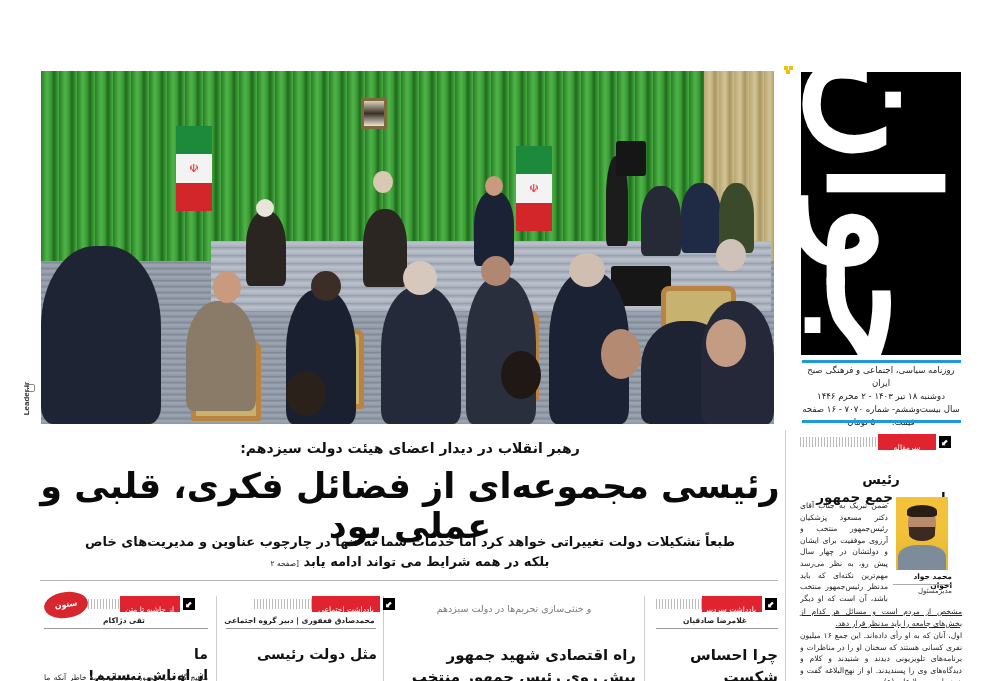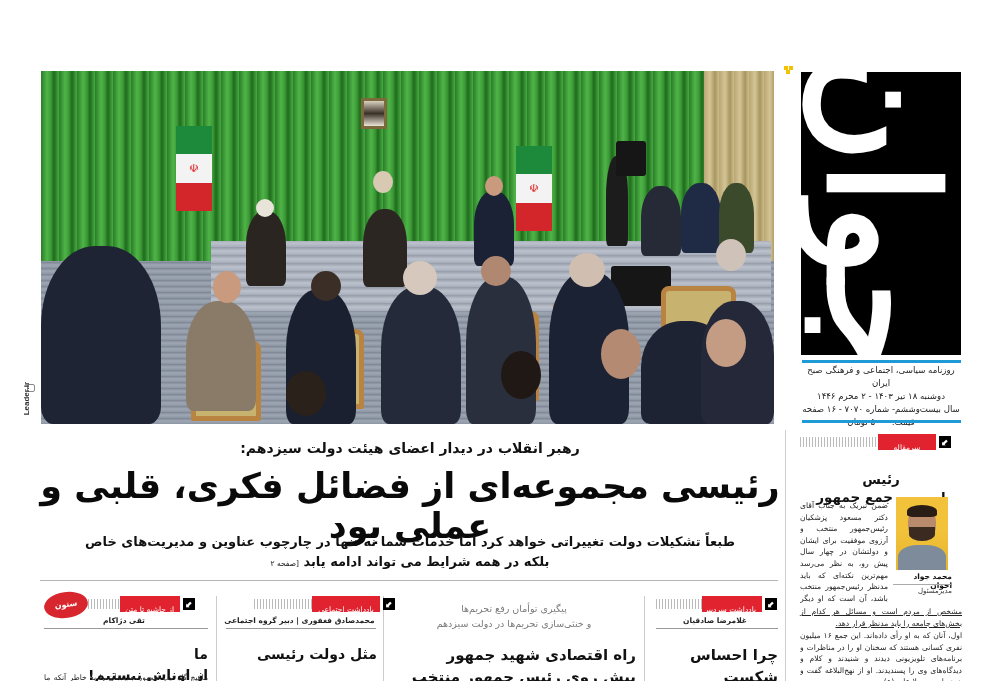--- a/index.html
+++ b/index.html
@@ -238,21 +238,20 @@
   <div class="sec-tag" style="width:68px;">یادداشت اجتماعی</div>
   <div class="sec-arrow">⬋</div>
 </div>
 <div class="byline" style="left:222px; top:616px; width:155px; ">محمدصادق فغفوری | دبیر گروه اجتماعی</div>
 <div class="byline-rule" style="left:226px; top:628px; width:150px;"></div>
 <div class="col-title" style="left:222px; top:632px; width:155px;">
   <div>مثل دولت رئیسی</div>
 </div>
 
 <div class="col-kicker" style="left:392px; top:601px; width:244px;">
-  <div>پیگیری توأمان رفع تحریم‌ها</div>
   <div>و خنثی‌سازی تحریم‌ها در دولت سیزدهم</div>
 </div>
 <div class="col-title" style="left:392px; top:632px; width:244px; font-size:15px; line-height:22px;">
   <div>راه اقتصادی شهید جمهور</div>
   <div>پیش روی رئیس جمهور منتخب</div>
 </div>
 
 <div class="sec-head" style="left:656px; top:598px;">
   <div class="sec-hatch" style="width:46px;"></div>
   <div class="sec-tag" style="width:60px;">یادداشت سردبیر</div>

